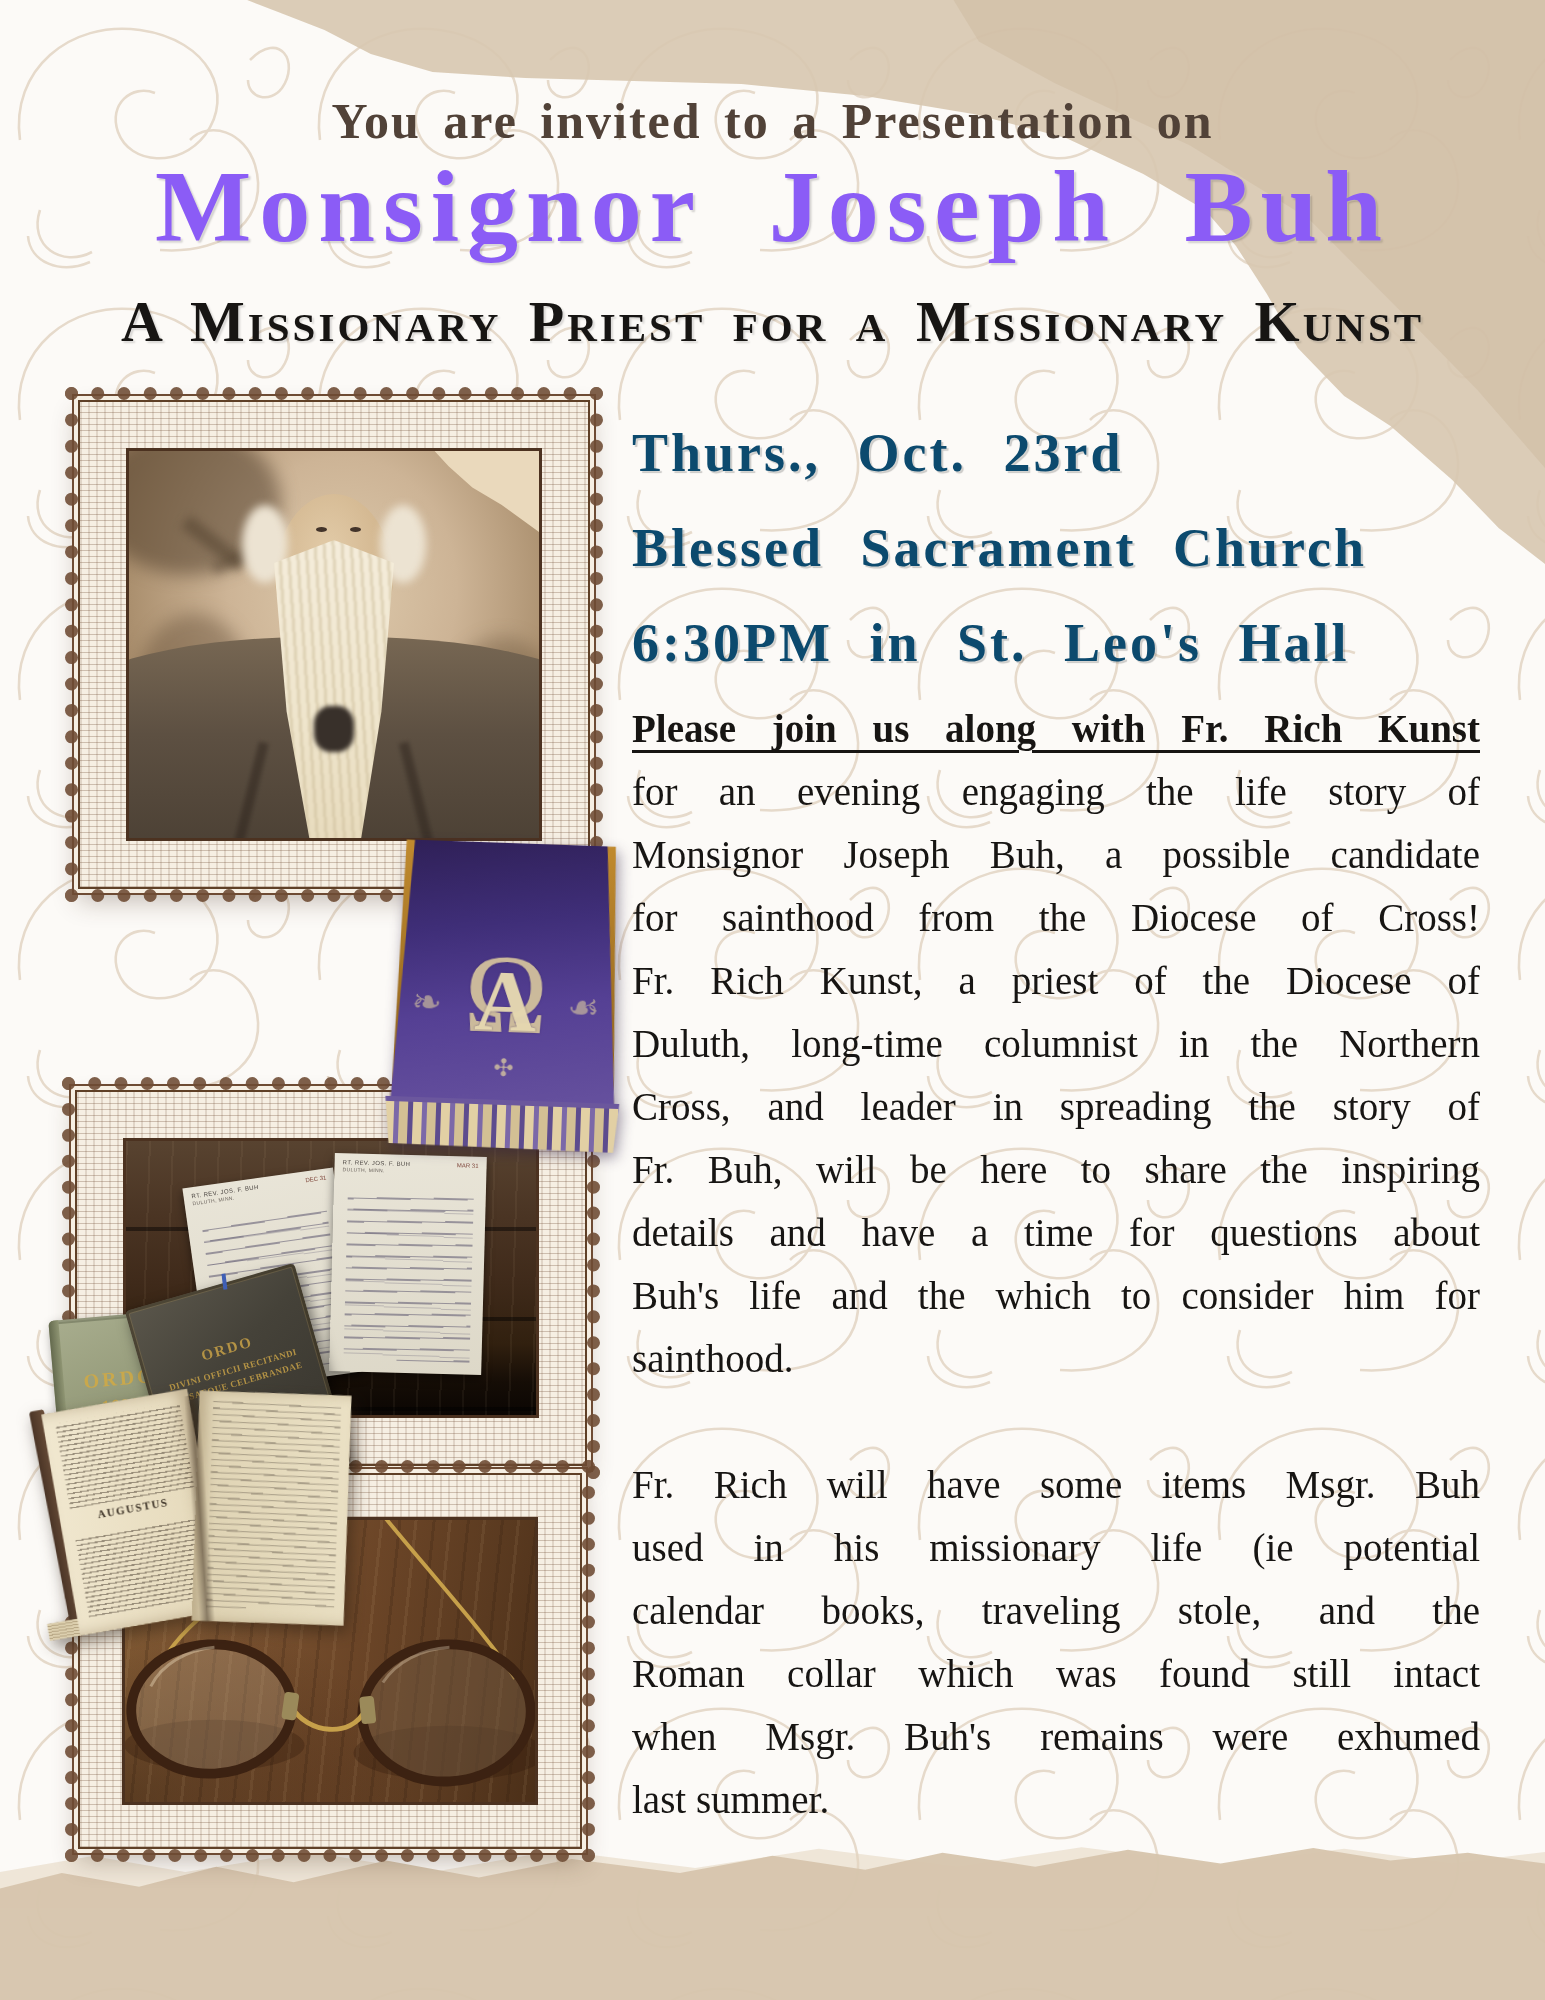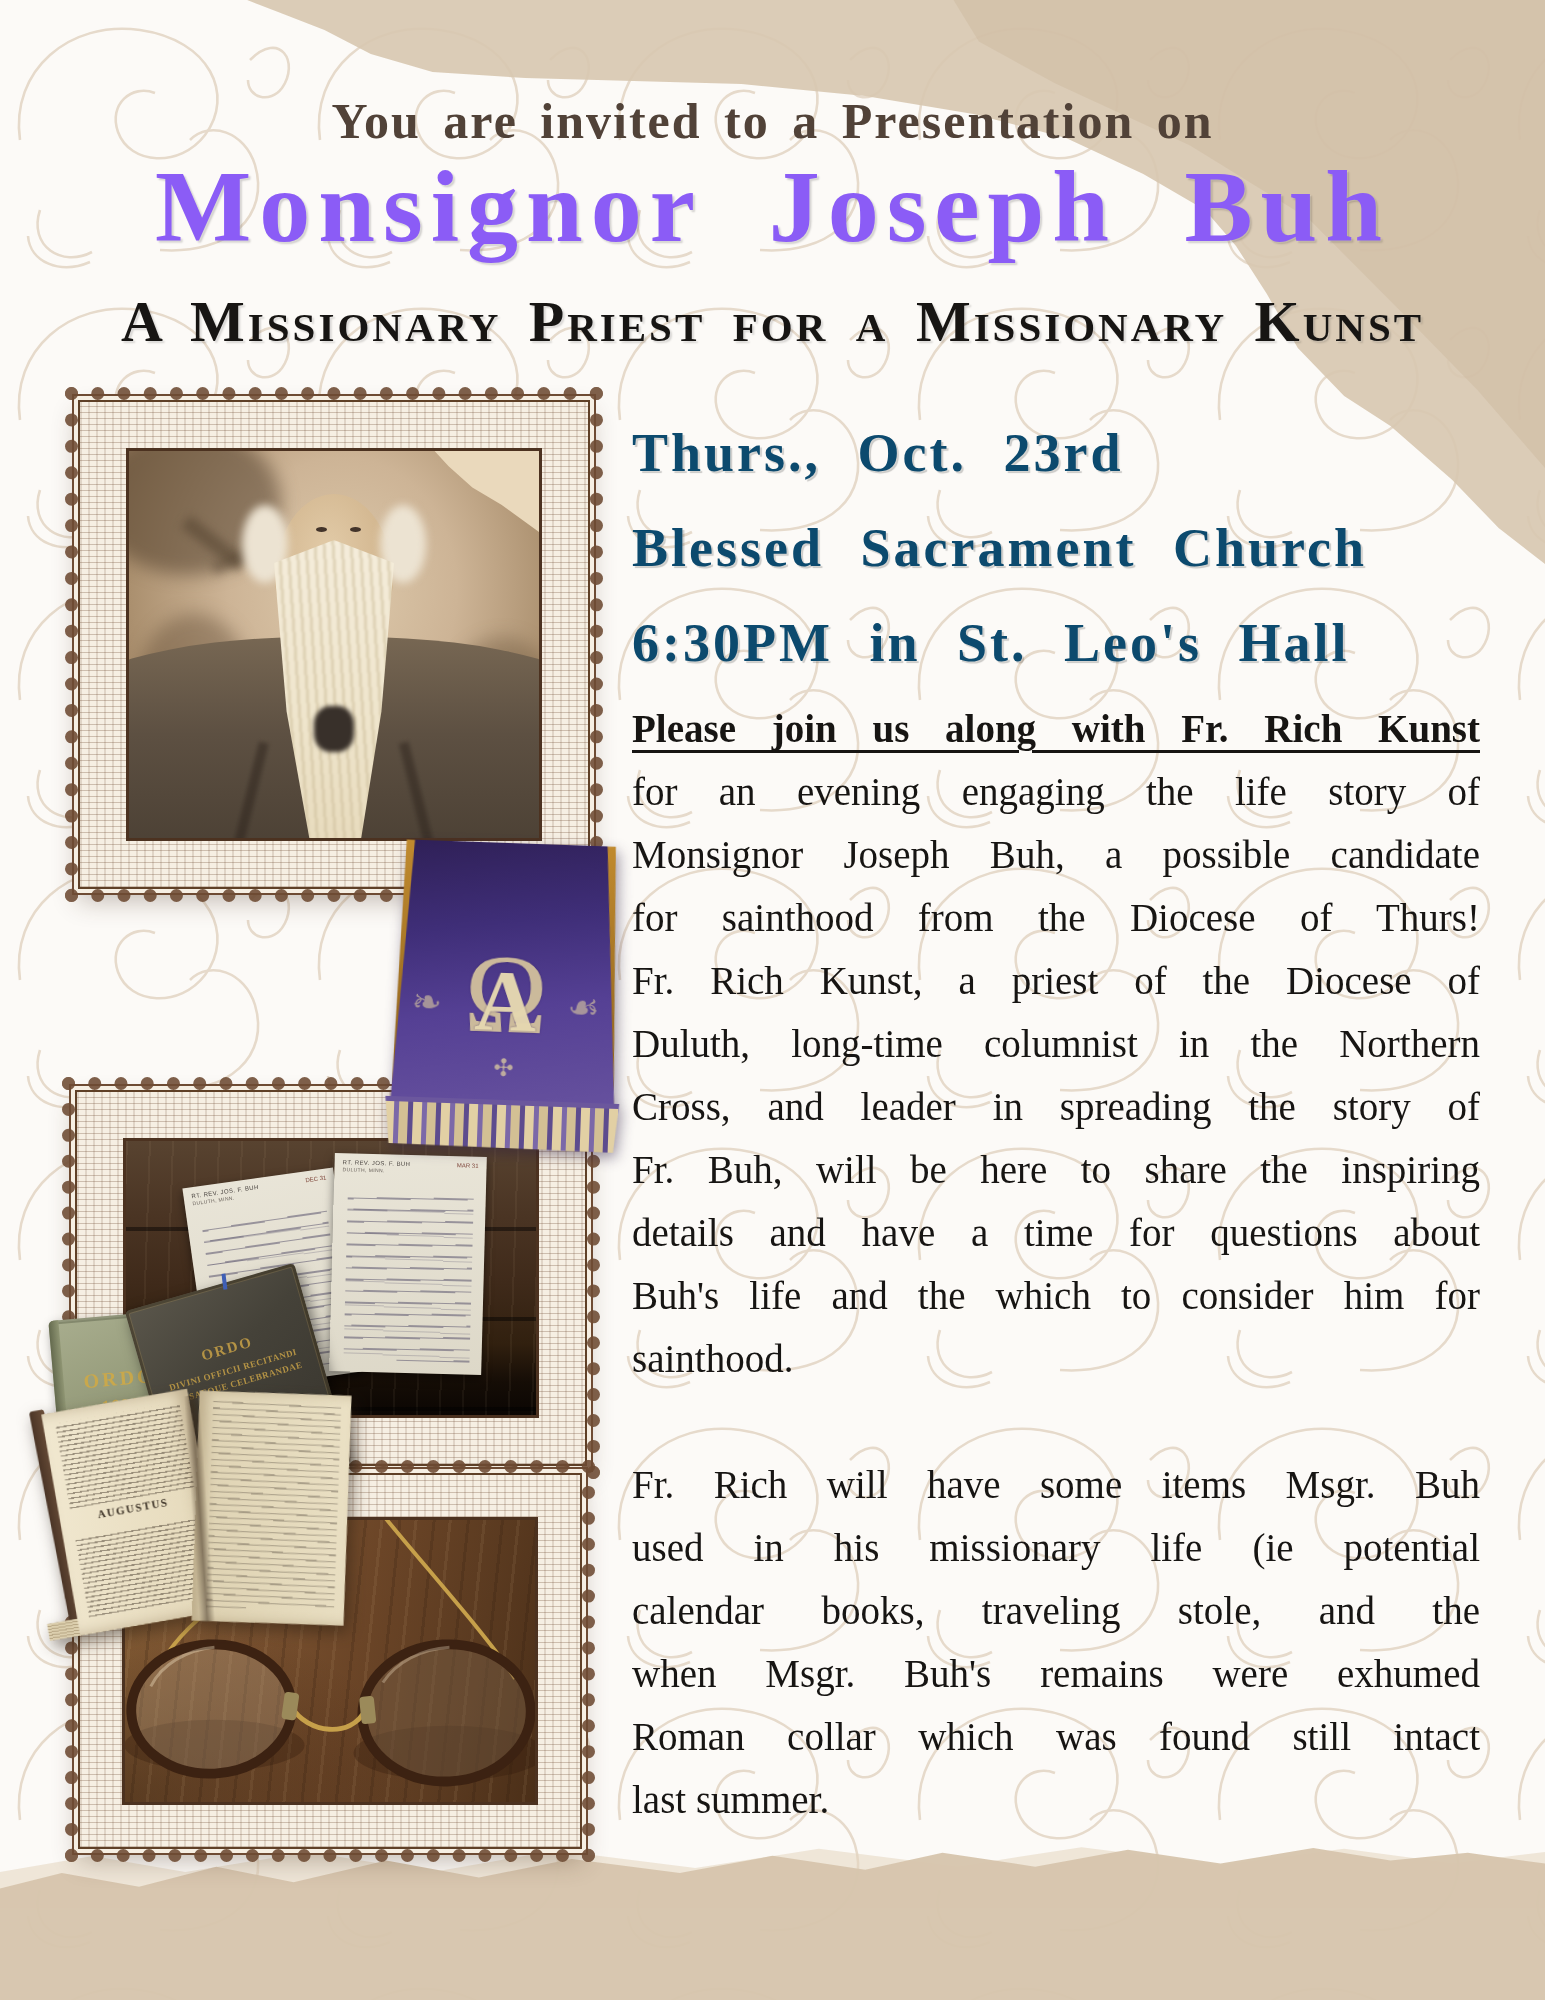--- a/index.html
+++ b/index.html
@@ -201,36 +201,36 @@
     <div class="event-line">Thurs., Oct. 23rd</div>
     <div class="event-line">Blessed Sacrament Church</div>
     <div class="event-line">6:30PM in St. Leo's Hall</div>
   </div>
 
   <div class="body-col">
     <div class="lead-line">Please join us along with Fr. Rich Kunst</div>
     <div>
         <div class="bline">for an evening engaging the life story of</div>
         <div class="bline">Monsignor Joseph Buh, a possible candidate</div>
-        <div class="bline">for sainthood from the Diocese of Thurs!</div>
+        <div class="bline">for sainthood from the Diocese of Cross!</div>
         <div class="bline">Fr. Rich Kunst, a priest of the Diocese of</div>
         <div class="bline">Duluth, long-time columnist in the Northern</div>
         <div class="bline">Cross, and leader in spreading the story of</div>
         <div class="bline">Fr. Buh, will be here to share the inspiring</div>
         <div class="bline">details and have a time for questions about</div>
         <div class="bline">Buh's life and the which to consider him for</div>
         <div class="bline bline-last">sainthood.</div>
       </div>
     <div class="para-gap"></div>
     <div>
         <div class="bline">Fr. Rich will have some items Msgr. Buh</div>
         <div class="bline">used in his missionary life (ie potential</div>
         <div class="bline">calendar books, traveling stole, and the</div>
+        <div class="bline">Roman collar which was found still intact</div>
         <div class="bline">when Msgr. Buh's remains were exhumed</div>
-        <div class="bline">Roman collar which was found still intact</div>
         <div class="bline bline-last">last summer.</div>
       </div>
   </div>
 
   <div class="oframe f-portrait">
     <div class="photo">
       <div class="p-bg"></div>
       <div class="smudge sm1"></div>
       <div class="smudge sm2"></div>
       <div class="smudge sm3"></div>

